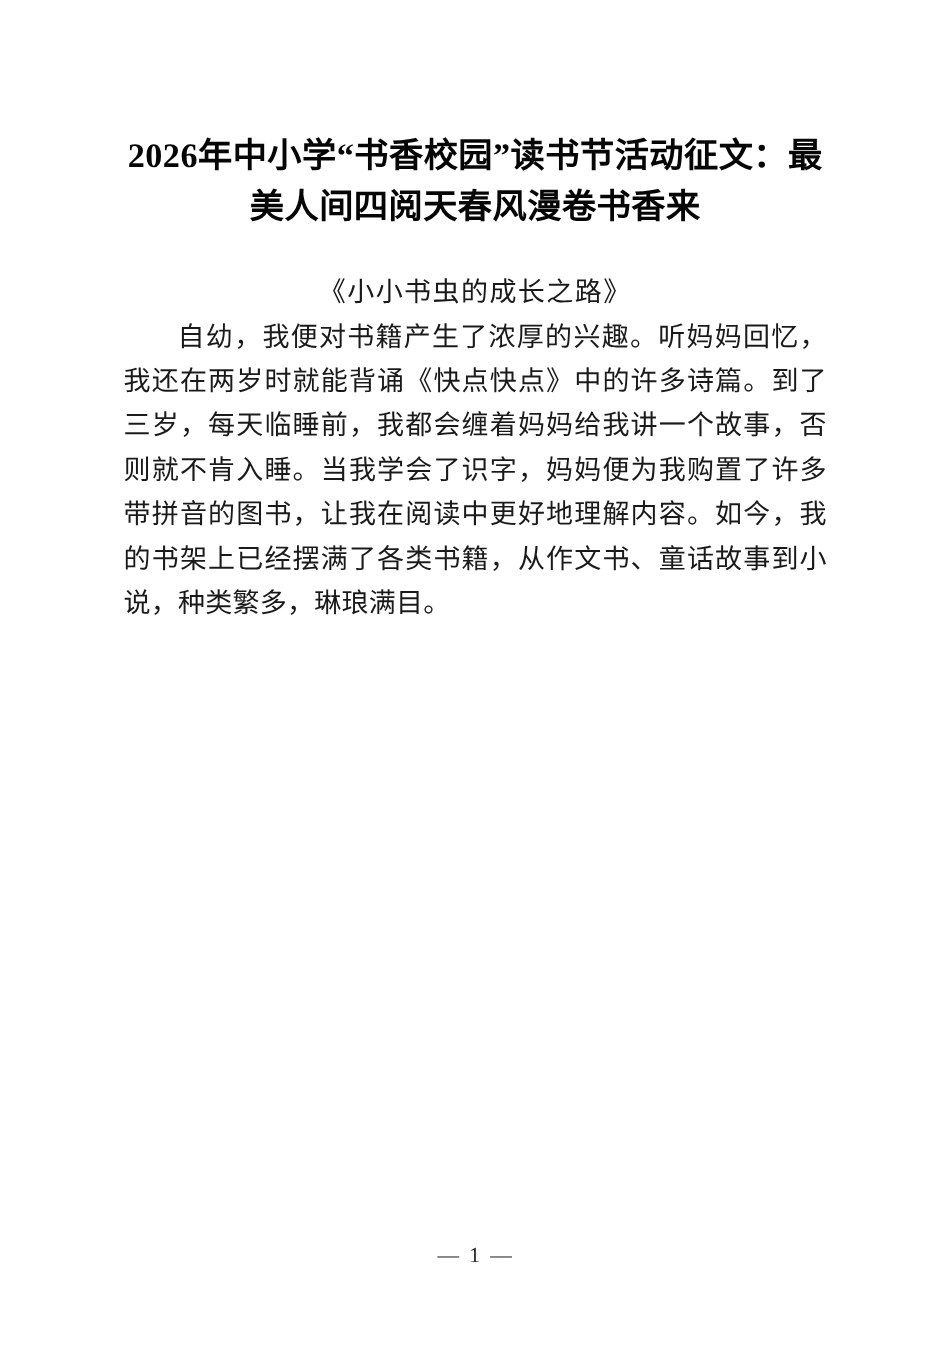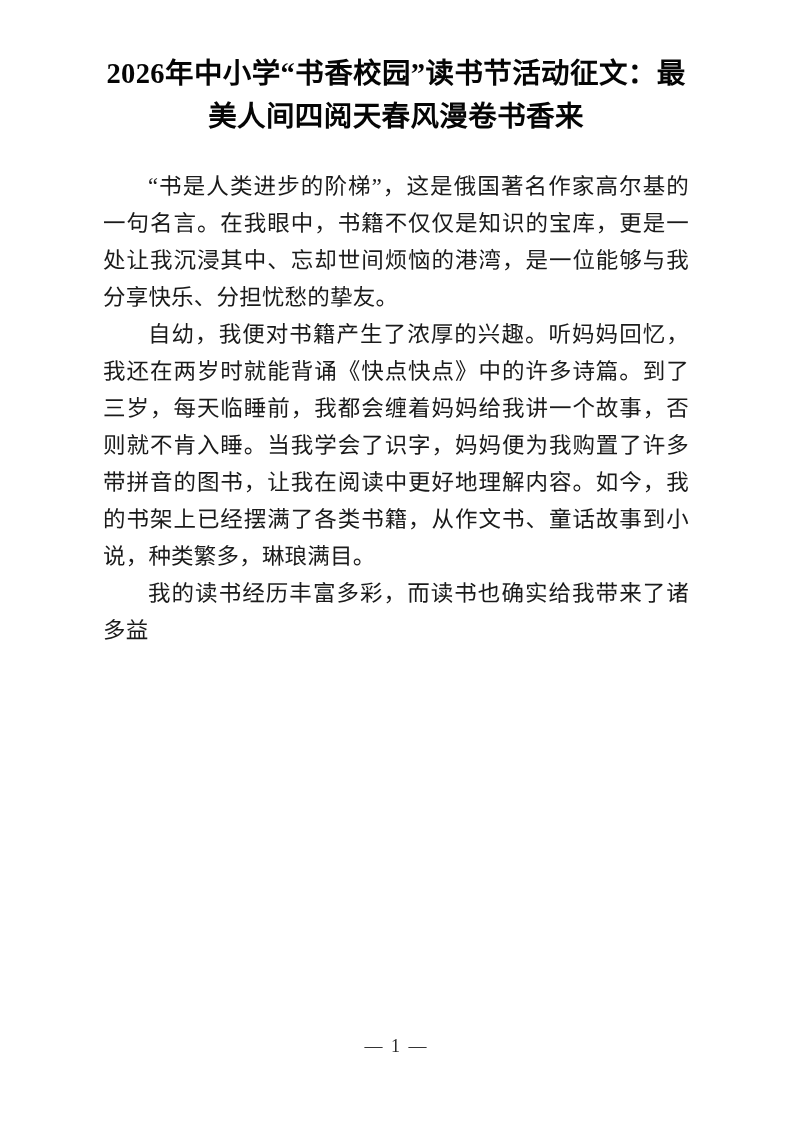--- a/index.html
+++ b/index.html
@@ -23,21 +23,21 @@
   .page-inner {
     position: absolute;
     left: 103px;
     top: 0;
     width: 586px;
   }
 
   
   .doc-title {
     margin: 0;
-    padding-top: 52px;
+    padding-top: 109px;
     font-family: "Liberation Serif", "DejaVu Serif", serif;
     font-weight: bold;
     font-size: 28.5px;
     line-height: 43px;
     text-align: center;
     letter-spacing: 0.4px;
     color: #050505;
     text-rendering: optimizeLegibility;
   }
 
@@ -90,26 +90,25 @@
 <body>
 
 <div class="page">
 
   <div class="page-inner">
 
     <h1 class="doc-title">2026年中小学“书香校园”读书节活动征文：最美人间四阅天春风漫卷书香来</h1>
 
     <div class="body-block">
 
+      <p class="subtitle">《小小书虫的成长之路》</p>
 
-      <p class="para">“书是人类进步的阶梯”，这是俄国著名作家高尔基的一句名言。在我眼中，书籍不仅仅是知识的宝库，更是一处让我沉浸其中、忘却世间烦恼的港湾，是一位能够与我分享快乐、分担忧愁的挚友。</p>
 
       <p class="para">自幼，我便对书籍产生了浓厚的兴趣。听妈妈回忆，我还在两岁时就能背诵《快点快点》中的许多诗篇。到了三岁，每天临睡前，我都会缠着妈妈给我讲一个故事，否则就不肯入睡。当我学会了识字，妈妈便为我购置了许多带拼音的图书，让我在阅读中更好地理解内容。如今，我的书架上已经摆满了各类书籍，从作文书、童话故事到小说，种类繁多，琳琅满目。</p>
 
 
-      <p class="para">我的读书经历丰富多彩，而读书也确实给我带来了诸多益</p>
 
     </div>
   </div>
 
   <div class="page-footer">— 1 —</div>
 
 </div>
 
 </body></html>

